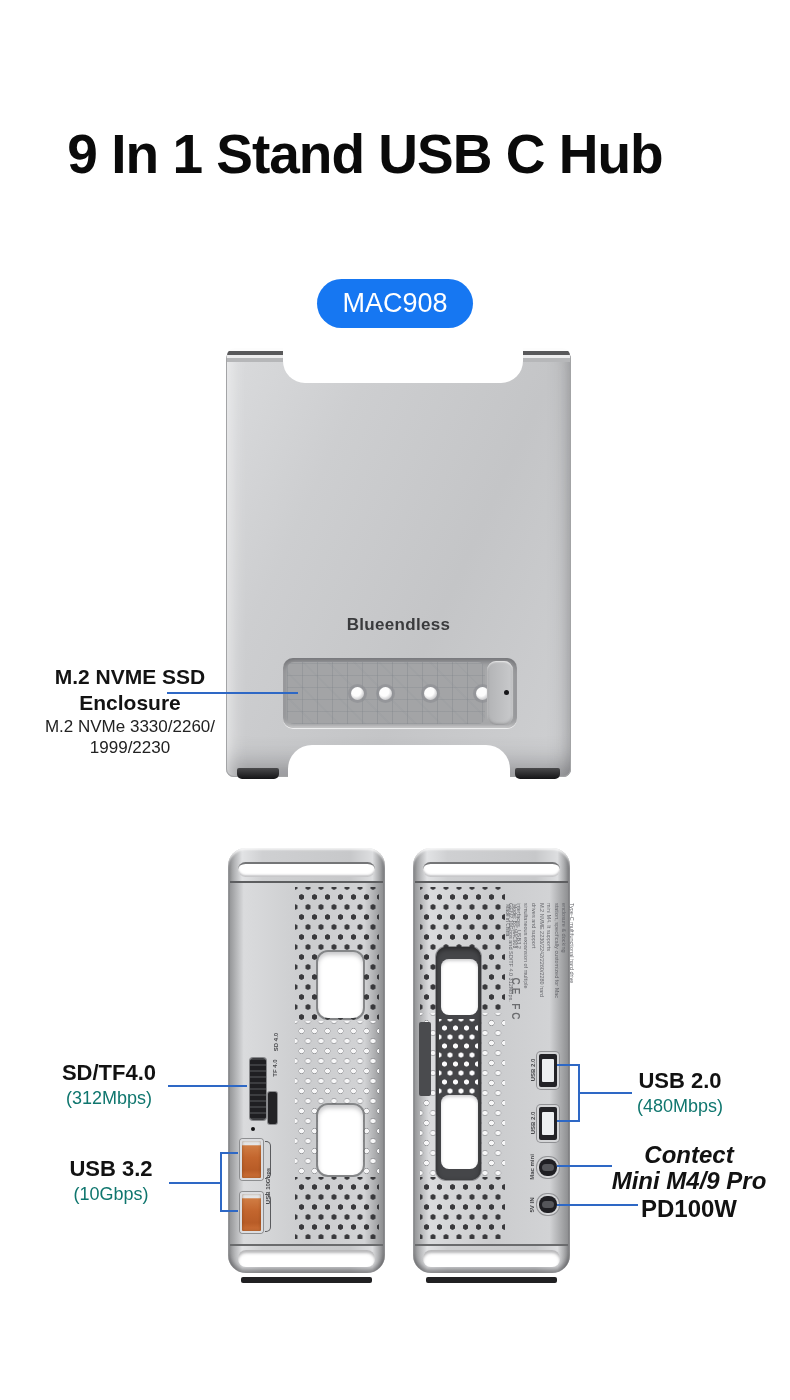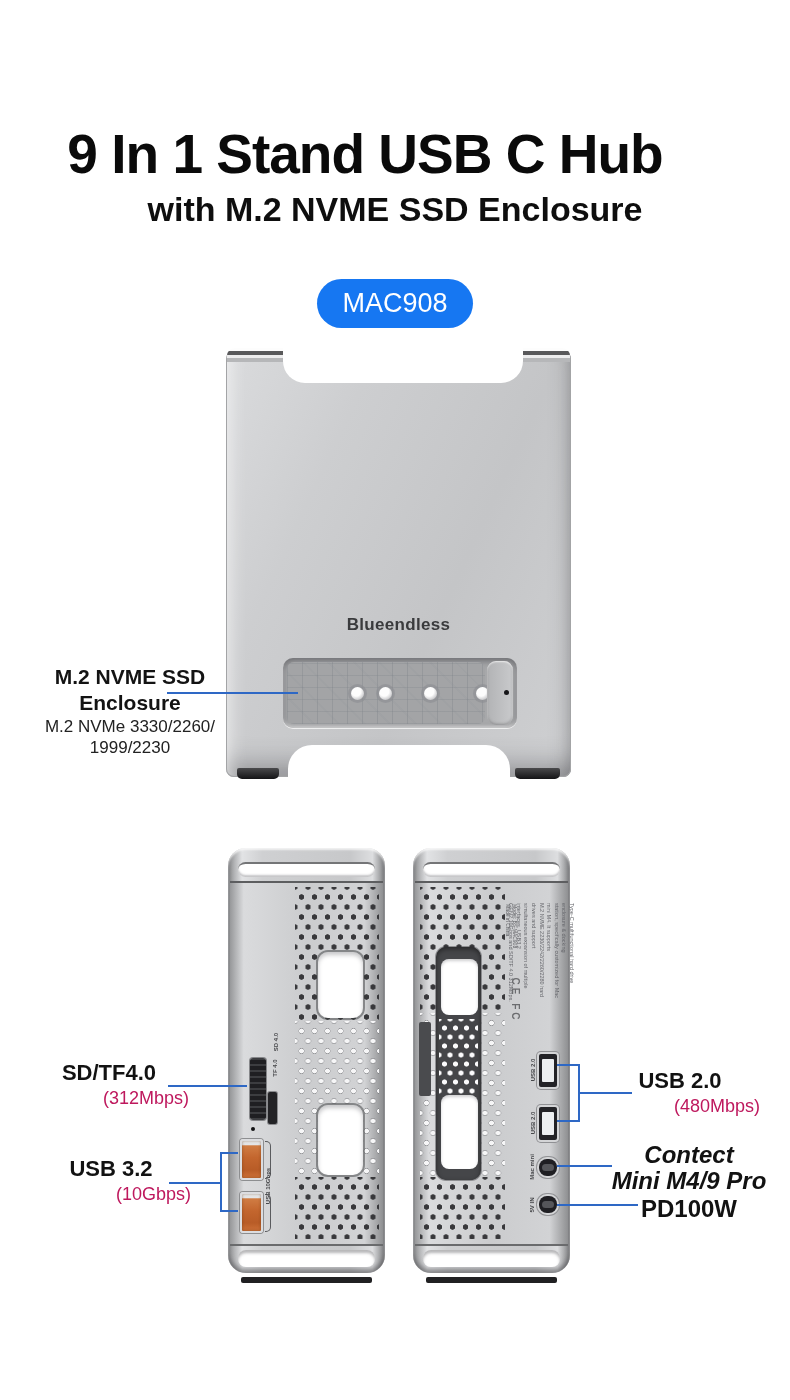--- a/index.html
+++ b/index.html
@@ -79,21 +79,21 @@
   #l-u2s2 {left:557px;top:1120px;width:21px;height:2px}
   #l-u2v  {left:578px;top:1064px;width:2px;height:58px}
   #l-u2a  {left:580px;top:1092px;width:52px;height:2px}
   #l-host {left:557px;top:1165px;width:55px;height:2px}
   #l-power{left:557px;top:1204px;width:81px;height:2px}
 
   
   .co-blk { position:absolute; text-align:center; }
   .co-title { font-size:22px; font-weight:700; line-height:26px; color:#121212; }
   .co-title-lg { font-size:24px; font-weight:700; line-height:26px; color:#121212; }
-  .co-sub   { font-size:18px; line-height:24px; color:#be185d;text-align:right; }
+  .co-sub   { font-size:18px; line-height:24px; color:#0f766e; }
   #co-sd   {left:29px;  top:1060px; width:160px;}
   #co-u32  {left:31px;  top:1156px; width:160px;}
   #co-u2   {left:600px; top:1068px; width:160px;}
   #co-host {left:606px; top:1142px; width:166px;font-style:italic;}
   #co-power{left:606px; top:1196px; width:166px;}
 
   
   .tower { position:absolute; top:848px; width:157px; height:437px; }
   #tower-front { left:228px; }
   #tower-back  { left:413px; }
@@ -183,21 +183,20 @@
   .cert-inner { position:absolute; left:50%; top:50%; width:66px; text-align:center;
     transform:translate(-50%,-50%) rotate(90deg); font-size:10px; font-weight:700;
     letter-spacing:3px; color:#6b6c6f; }
 </style>
 </head>
 <body>
 
 <div id="canvas">
 
   <div class="page-title">9 In 1 Stand USB C Hub</div>
-  <div class="page-subtitle">with M.2 NVME SSD Enclosure</div>
   <div class="model-badge">MAC908</div>
 
   <div id="hero">
     <div class="hero-body"></div>
     <div class="hero-stripe" id="hero-stripe-l"></div>
     <div class="hero-stripe" id="hero-stripe-r"></div>
     <div class="hero-notch"></div>
     <div class="hero-arch"></div>
     <div class="hero-foot" id="hero-foot-l"></div>
     <div class="hero-foot" id="hero-foot-r"></div>

